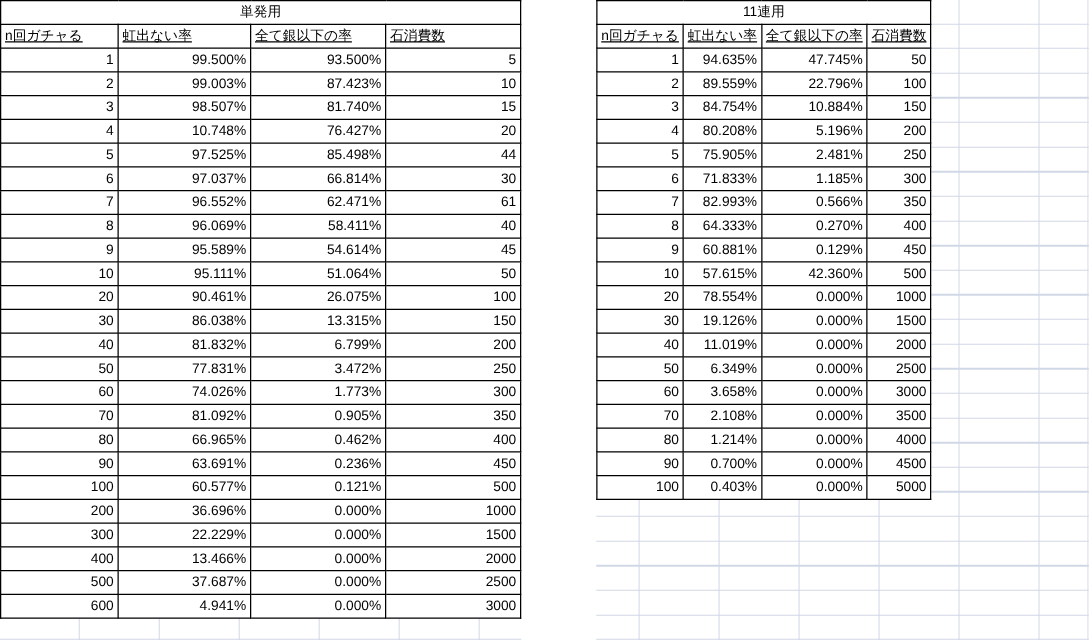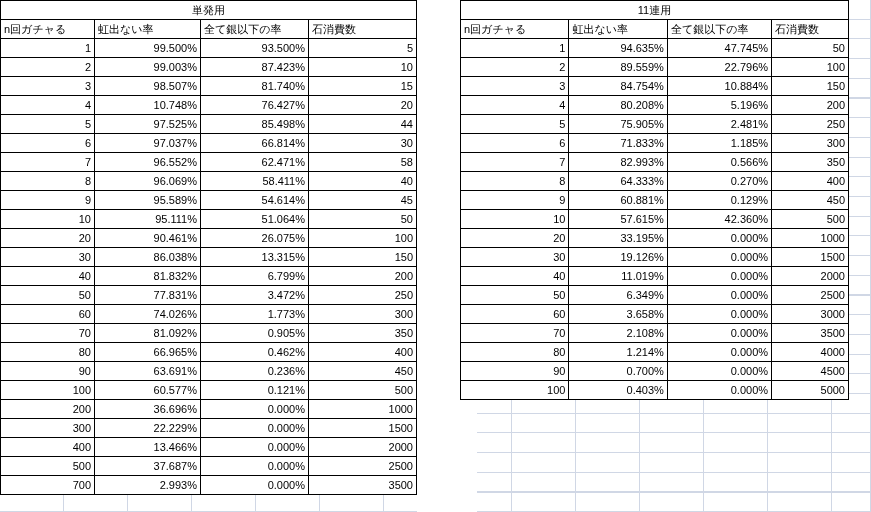--- a/index.html
+++ b/index.html
@@ -12,21 +12,21 @@
     height: 512px;
     font-family: "Liberation Sans", sans-serif;
     font-size: 11px;
     color: #000000;
     overflow: hidden;
     position: relative;
   }
   .sheet {
     position: absolute;
     top: 0; left: 0;
-    width: 849px;
+    width: 726px;
     height: 512px;
   }
   
   .gridbg {
     position: absolute;
     top: 0; left: 0;
     width: 871px;
     height: 512px;
     background-image:
       repeating-linear-gradient(to right, #d0d7e5 0px, #d0d7e5 1px, transparent 1px, transparent 64px),
@@ -52,32 +52,33 @@
     font-size: 11px;
     white-space: nowrap;
     overflow: hidden;
     background: #ffffff;
   }
   .title-cell {
     text-align: center;
   }
   .hdr {
     text-align: left;
+    text-decoration: underline;
   }
   .num {
     text-align: right;
   }
   
   #table-single { left: 0px; top: 0px; }
   #table-single col.c0 { width: 94px; }
   #table-single col.c1 { width: 106px; }
   #table-single col.c2 { width: 108px; }
   #table-single col.c3 { width: 108px; }
   
-  #table-eleven { left: 460px; top: 0px; border-radius: 12px; }
+  #table-eleven { left: 477px; top: 0px; border-radius: 12px; }
   #table-eleven col.c0 { width: 110px; }
   #table-eleven col.c1 { width: 100px; }
   #table-eleven col.c2 { width: 105px; }
   #table-eleven col.c3 { width: 78px; }
 </style>
 </head>
 <body>
 
 <div class="sheet">
 
@@ -135,21 +136,21 @@
       <tr>
           <td class="num">6</td>
           <td class="num">97.037%</td>
           <td class="num">66.814%</td>
           <td class="num">30</td>
         </tr>
       <tr>
           <td class="num">7</td>
           <td class="num">96.552%</td>
           <td class="num">62.471%</td>
-          <td class="num">58</td>
+          <td class="num">61</td>
         </tr>
       <tr>
           <td class="num">8</td>
           <td class="num">96.069%</td>
           <td class="num">58.411%</td>
           <td class="num">40</td>
         </tr>
       <tr>
           <td class="num">9</td>
           <td class="num">95.589%</td>
@@ -234,24 +235,24 @@
           <td class="num">0.000%</td>
           <td class="num">2000</td>
         </tr>
       <tr>
           <td class="num">500</td>
           <td class="num">37.687%</td>
           <td class="num">0.000%</td>
           <td class="num">2500</td>
         </tr>
       <tr>
-          <td class="num">700</td>
-          <td class="num">2.993%</td>
-          <td class="num">0.000%</td>
-          <td class="num">3500</td>
+          <td class="num">600</td>
+          <td class="num">4.941%</td>
+          <td class="num">0.000%</td>
+          <td class="num">3000</td>
         </tr>
 
     </tbody>
   </table>
 
   <table class="grid" id="table-eleven">
     <colgroup>
       <col class="c0">
         <col class="c1">
         <col class="c2">
@@ -322,21 +323,21 @@
           <td class="num">450</td>
         </tr>
       <tr>
           <td class="num">10</td>
           <td class="num">57.615%</td>
           <td class="num">42.360%</td>
           <td class="num">500</td>
         </tr>
       <tr>
           <td class="num">20</td>
-          <td class="num">33.195%</td>
+          <td class="num">78.554%</td>
           <td class="num">0.000%</td>
           <td class="num">1000</td>
         </tr>
       <tr>
           <td class="num">30</td>
           <td class="num">19.126%</td>
           <td class="num">0.000%</td>
           <td class="num">1500</td>
         </tr>
       <tr>

